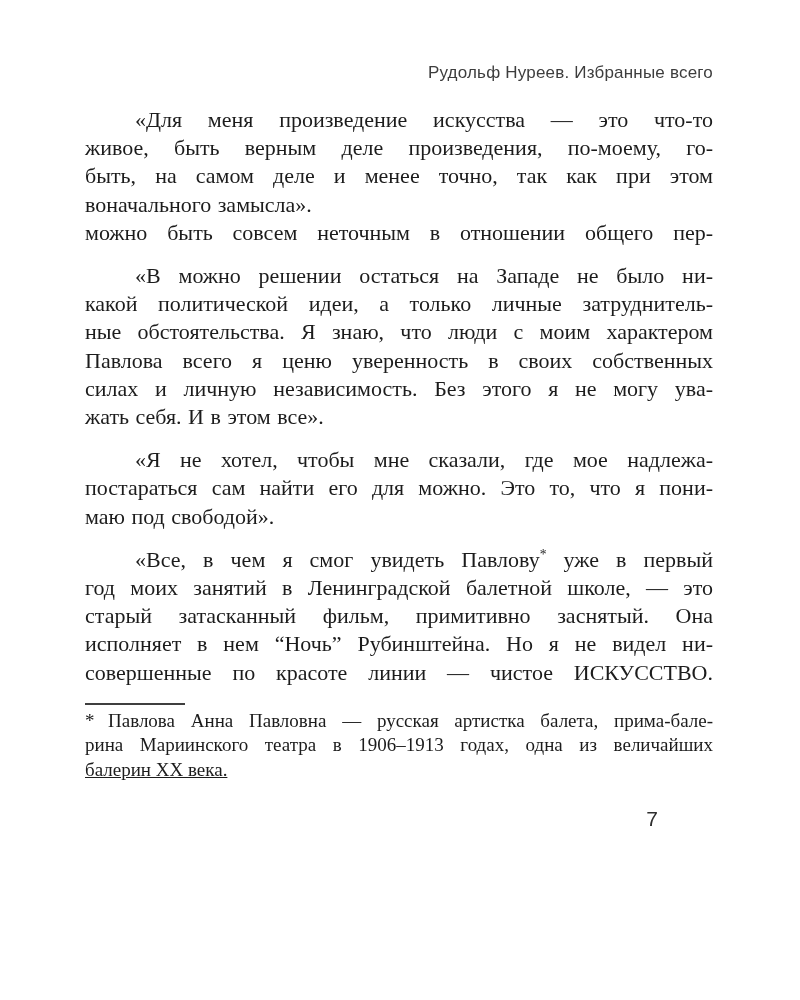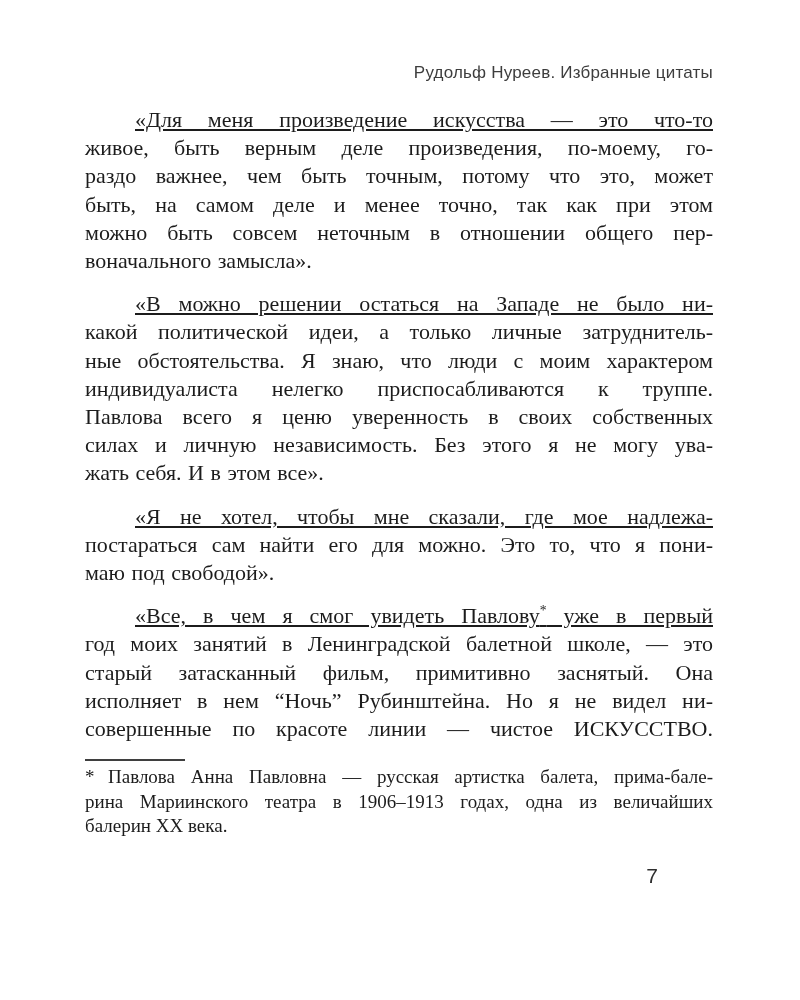--- a/index.html
+++ b/index.html
@@ -26,75 +26,73 @@
   .para { margin-bottom: 15px; }
   .para:last-child { margin-bottom: 16px; }
   .line {
     font-size: 22px;
     line-height: 28.2px;
     text-align: justify;
     text-align-last: justify;
     word-spacing: 1px;
   }
   .line.lastline { text-align-last: left; }
-  .para .line.firstline { text-indent: 50px; text-decoration: underline; }
+  .para .line.firstline { text-indent: 50px; }
   sup.fnref {
     font-size: 0.62em;
     vertical-align: super;
     line-height: 0;
   }
   .footnote { margin-top: 0; }
   .footnote-rule {
     width: 100px;
     border: 0;
     border-top: 2px solid #3f3f3f;
     margin: 0;
   }
   .fline {
     font-size: 19px;
     line-height: 24.5px;
     text-align: justify;
     text-align-last: justify;
   }
-  .fline.lastline { text-align-last: left; }
+  .fline.lastline { text-align-last: left; text-decoration: underline; }
   .fline.first {
     position: relative;
     padding-left: 23px;
     margin-top: 4px;
   }
   .fmark { position: absolute; left: 0; top: 0; }
   .page-number {
     font-family: "Liberation Sans", sans-serif;
     font-size: 21px;
     color: #2e2e2e;
     text-align: right;
     margin-top: 25px;
     padding-right: 55px;
   }
 </style>
 </head>
 <body>
 
 <div class="page">
-  <div class="running-head">Рудольф Нуреев. Избранные цитаты</div>
+  <div class="running-head">Рудольф Нуреев. Избранные всего</div>
 
   <div class="body-text" id="paras">
       <div class="para">
         <div class="line firstline">«Для меня произведение искусства — это что-то</div>
         <div class="line">живое, быть верным деле произведения, по-моему, го-</div>
-        <div class="line">раздо важнее, чем быть точным, потому что это, может</div>
         <div class="line">быть, на самом деле и менее точно, так как при этом</div>
+        <div class="line lastline">воначального замысла».</div>
         <div class="line">можно быть совсем неточным в отношении общего пер-</div>
-        <div class="line lastline">воначального замысла».</div>
       </div>
       <div class="para">
         <div class="line firstline">«В можно решении остаться на Западе не было ни-</div>
         <div class="line">какой политической идеи, а только личные затруднитель-</div>
         <div class="line">ные обстоятельства. Я знаю, что люди с моим характером</div>
-        <div class="line">индивидуалиста нелегко приспосабливаются к труппе.</div>
         <div class="line">Павлова всего я ценю уверенность в своих собственных</div>
         <div class="line">силах и личную независимость. Без этого я не могу ува-</div>
         <div class="line lastline">жать себя. И в этом все».</div>
       </div>
       <div class="para">
         <div class="line firstline">«Я не хотел, чтобы мне сказали, где мое надлежа-</div>
         <div class="line">постараться сам найти его для можно. Это то, что я пони-</div>
         <div class="line lastline">маю под свободой».</div>
       </div>
       <div class="para">

